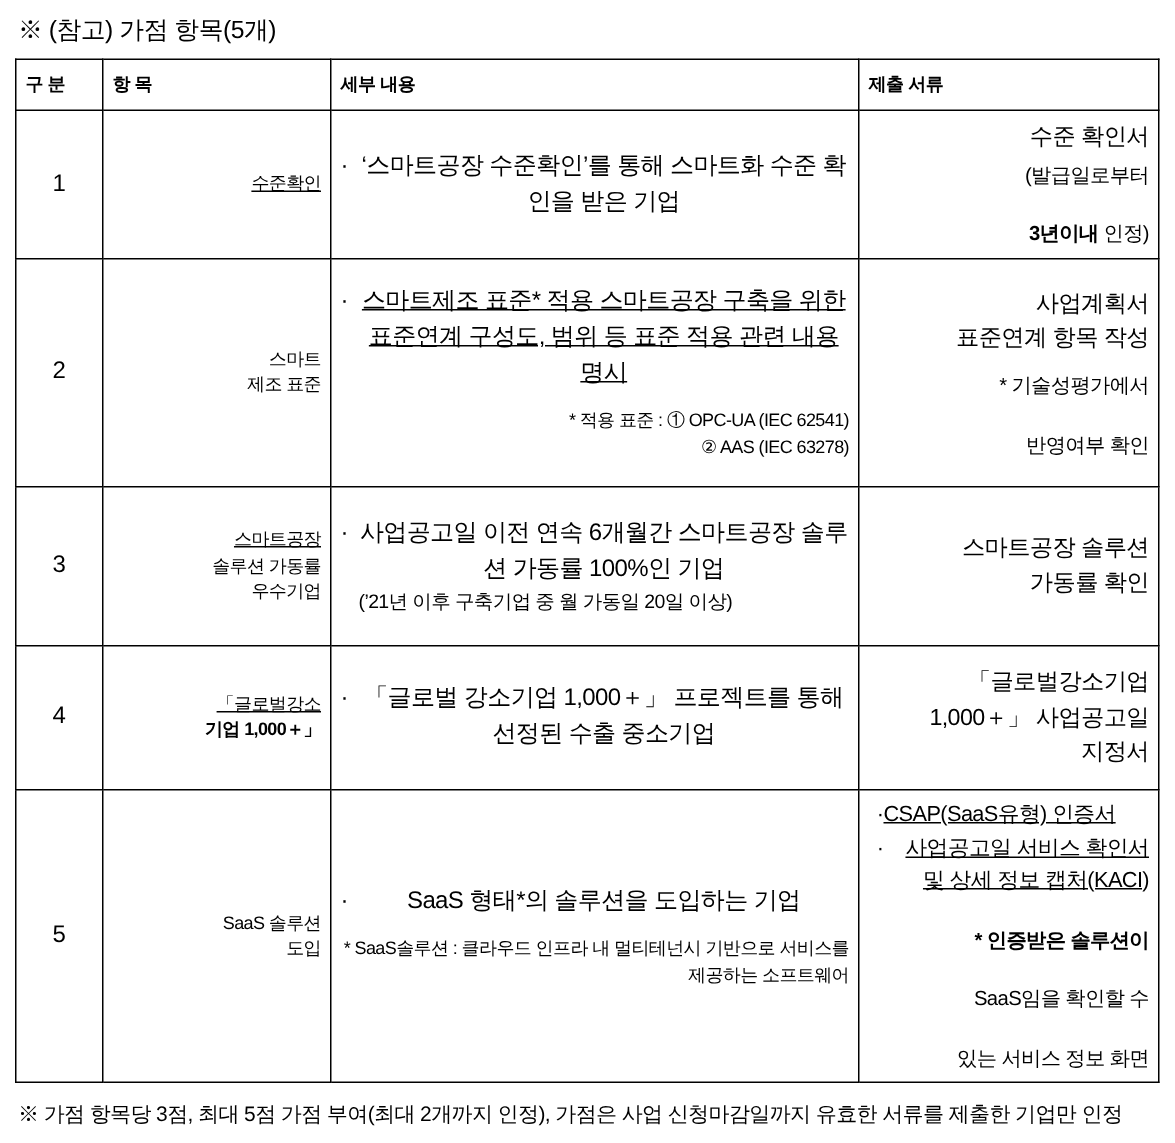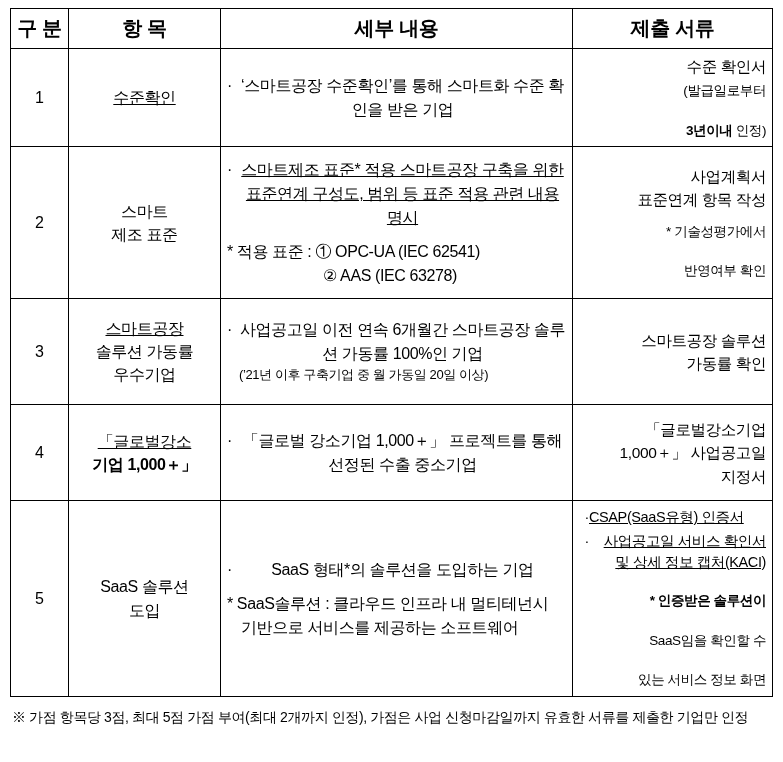--- a/index.html
+++ b/index.html
@@ -33,39 +33,39 @@
     table-layout: fixed;
     margin: 0 auto;
   }
   table.gajeom td, table.gajeom th {
     border: 1px solid #000000;
     vertical-align: middle;
     padding: 6px 6px;
     box-sizing: border-box;
   }
   thead th {
-    font-size: 20px;
+    font-size: 12px;
     font-weight: bold;
-    text-align: center;
+    text-align: left;
     height: 34px;
     padding: 4px 2px;
     letter-spacing: -0.3px;
   }
   .col-no { width: 58px; }
   .col-item { width: 152px; }
   .col-detail { width: 352px; }
   .col-doc { width: 200px; }
 
   td.cell-no {
     text-align: center;
     font-size: 16px;
   }
   td.cell-item {
-    text-align: center;
-    font-size: 16px;
+    text-align: right;
+    font-size: 12px;
     line-height: 1.45;
     letter-spacing: -0.4px;
   }
   td.cell-detail {
     font-size: 16px;
     line-height: 1.5;
     letter-spacing: -0.4px;
     padding: 10px 8px 10px 10px;
   }
   td.cell-doc {
@@ -100,25 +100,26 @@
     font-size: 13px;
     line-height: 1.45;
     letter-spacing: -0.4px;
   }
   .mt6 { margin-top: 19px; font-weight: bold; }
   .mt10 { margin-top: 10px; }
   .mt3 { margin-top: 3px; }
   .bold { font-weight: bold; }
   .nowrap { white-space: nowrap; }
   .star-note {
-    font-size: 16px;
+    font-size: 12px;
     line-height: 1.5;
     letter-spacing: -0.4px;
     padding-left: 14px;
     text-indent: -14px;
+    text-align: right;
   }
   .doc-bullets {
     text-align: left;
     padding-left: 4px;
   }
   .doc-bullets .bl {
     display: flex;
     align-items: flex-start;
     font-size: 14.5px;
     line-height: 1.42;
@@ -139,20 +140,21 @@
   .row-h2 { height: 152px; }
   .row-h3 { height: 106px; }
   .row-h4 { height: 96px; }
   .row-h5 { height: 150px; }
 </style>
 </head>
 <body>
 
 <div class="page">
 
+  <div class="note-top">※ (참고) 가점 항목(5개)</div>
 
   <table class="gajeom">
     <colgroup>
       <col class="col-no">
       <col class="col-item">
       <col class="col-detail">
       <col class="col-doc">
     </colgroup>
     <thead>
       <tr>

